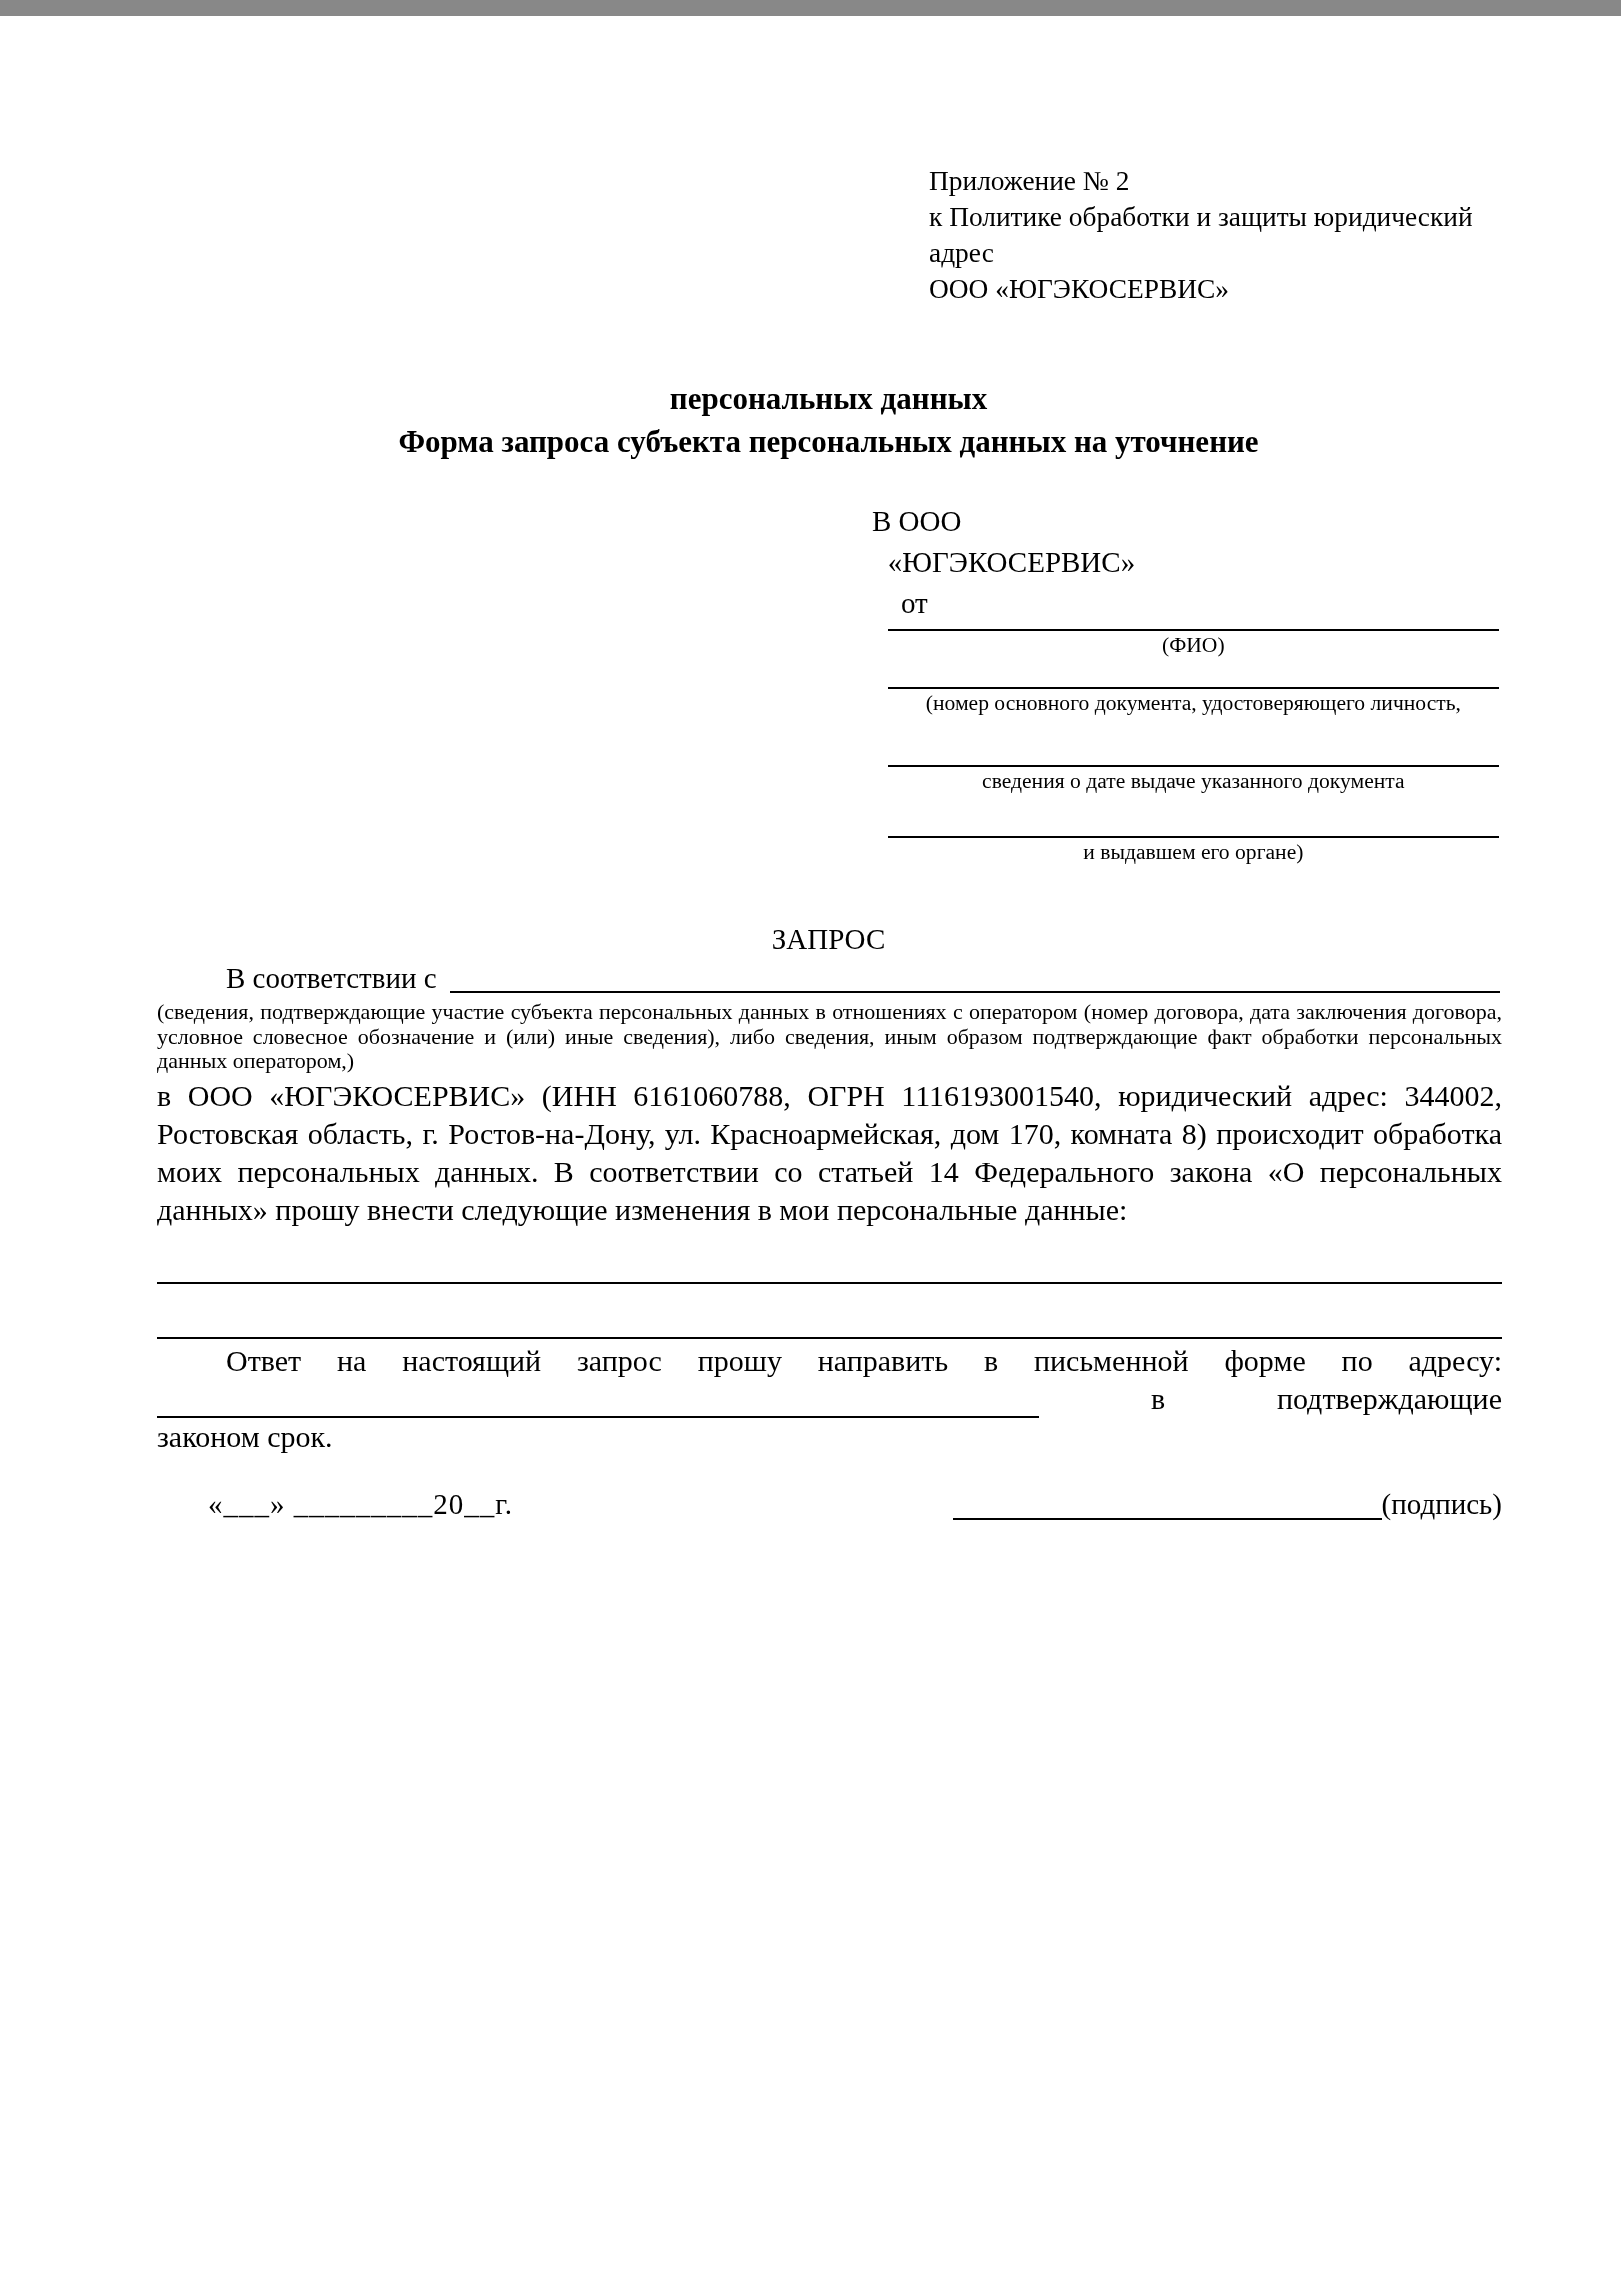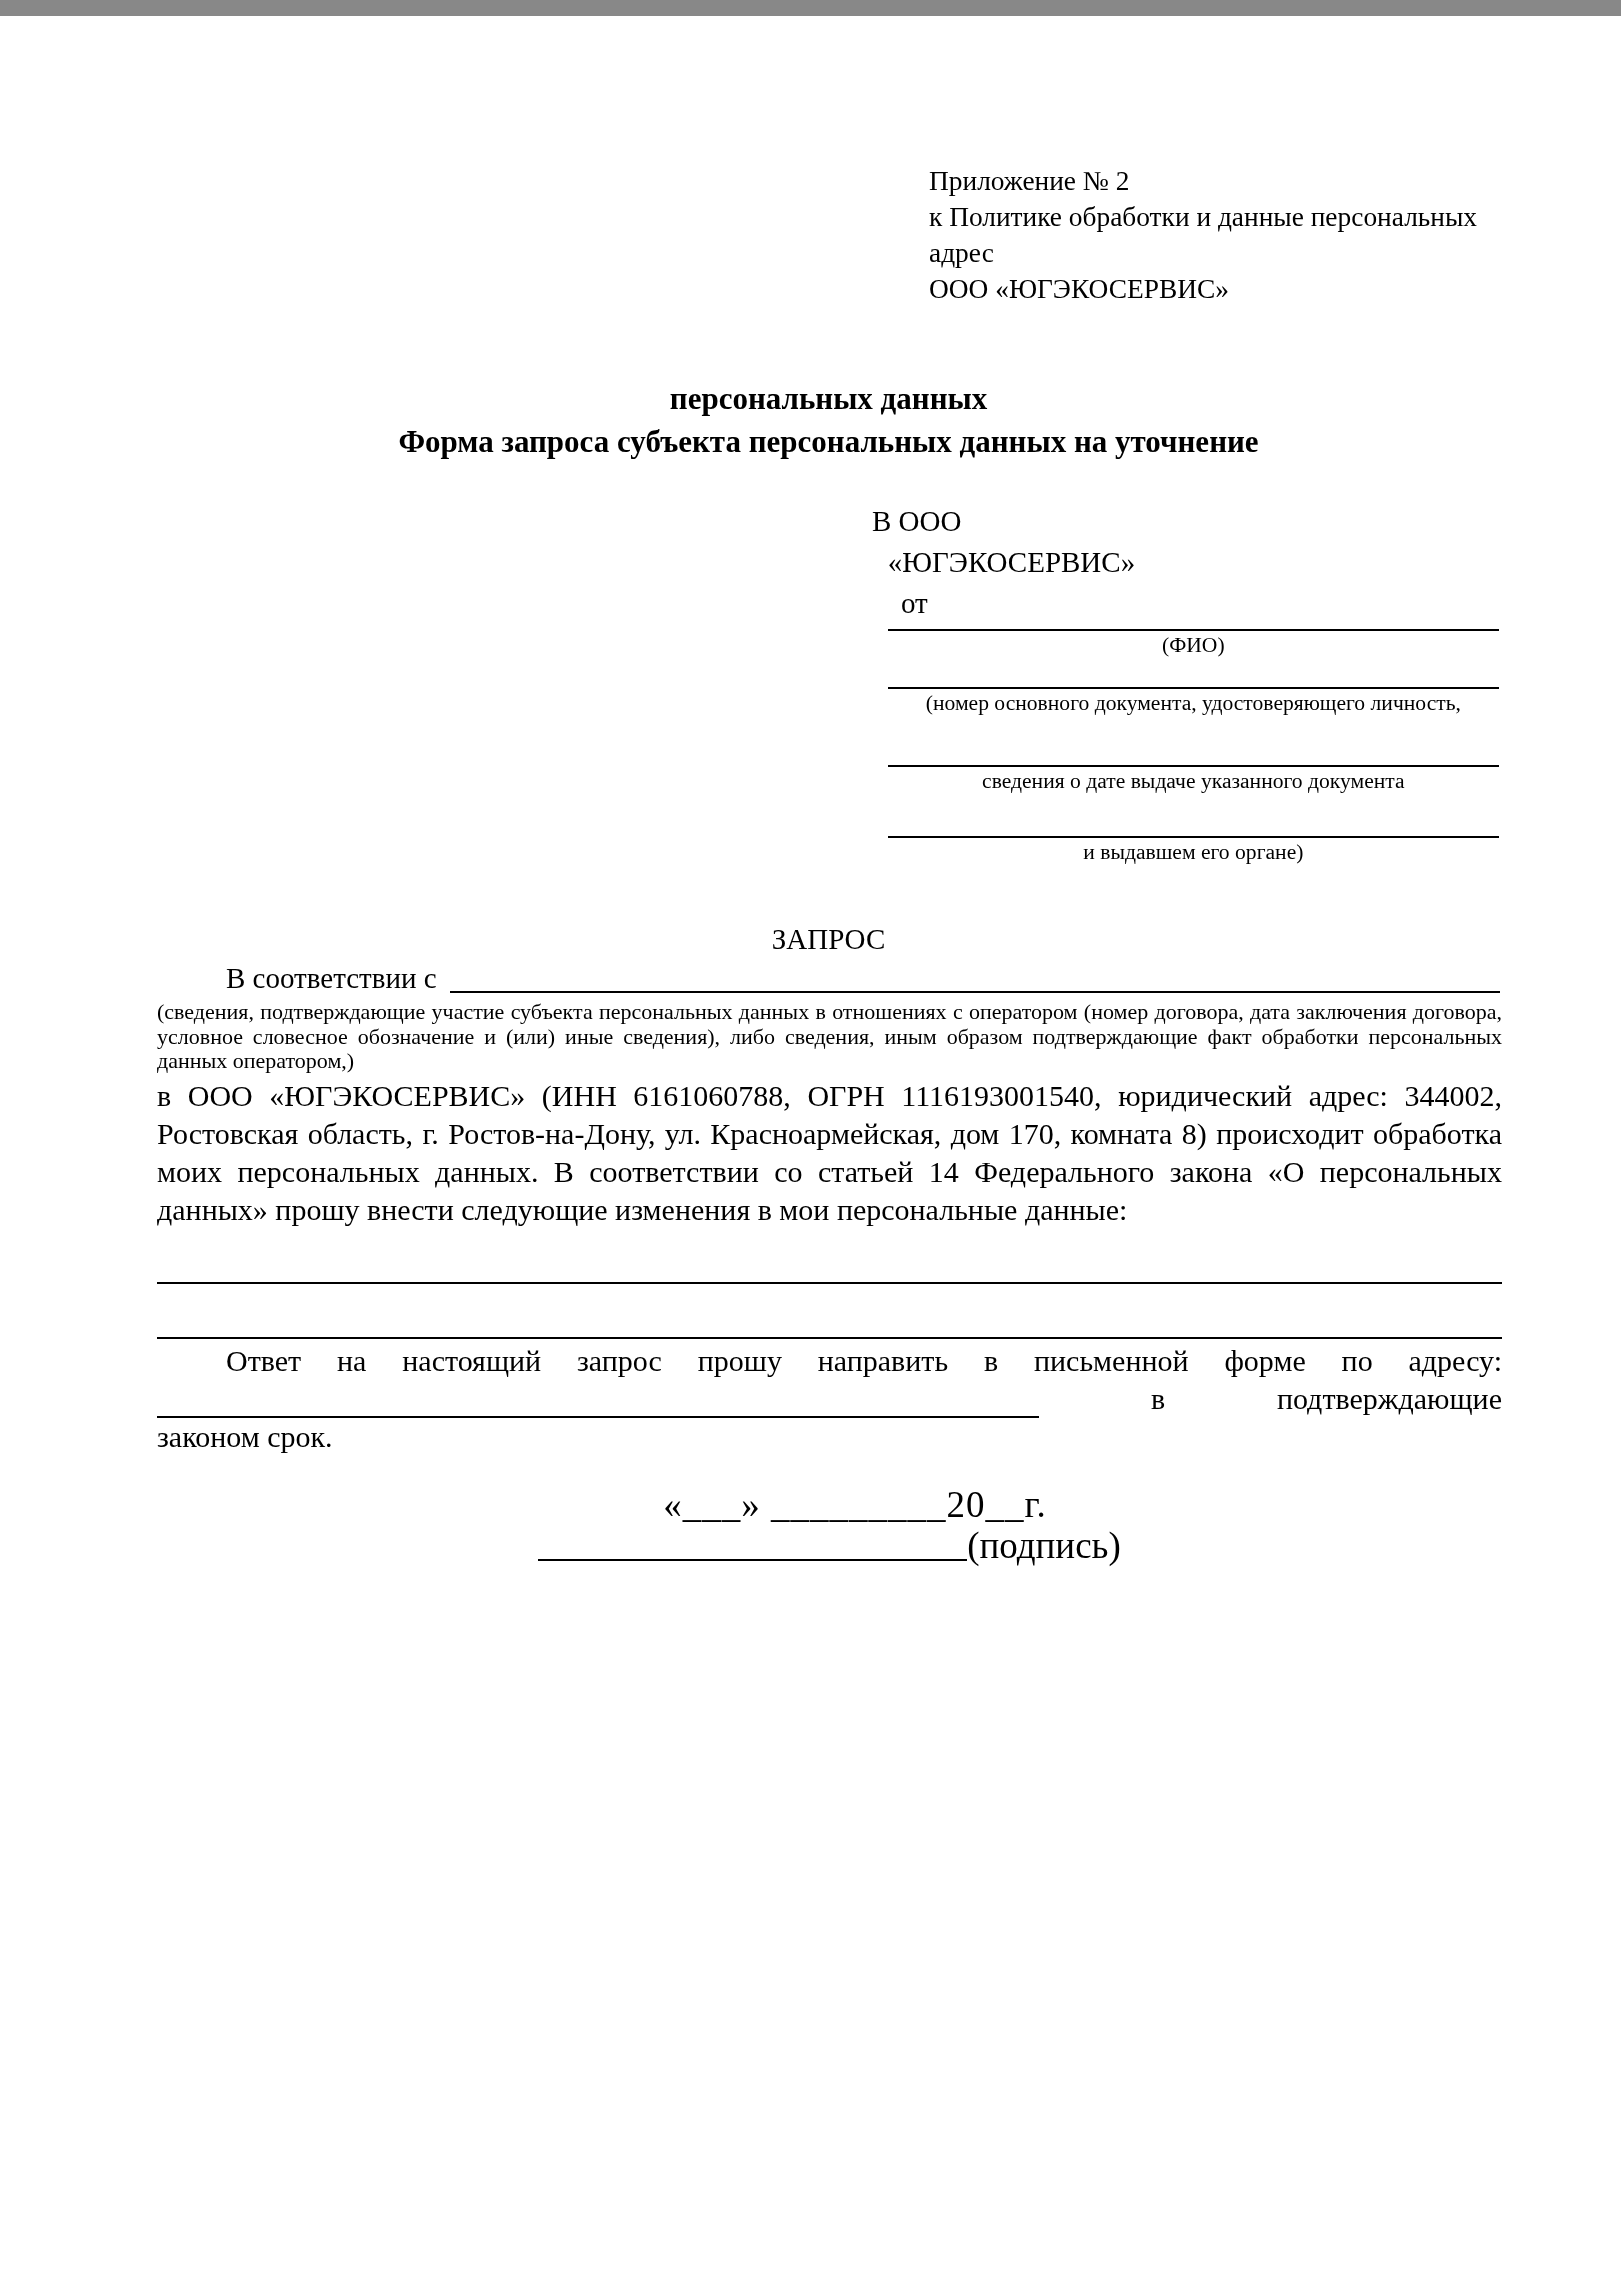--- a/index.html
+++ b/index.html
@@ -61,35 +61,35 @@
     position:absolute;left:157px;top:1326px;width:1345px;
     font-size:30px;line-height:38px;
   }
   .answer-l1{text-align:justify;text-align-last:justify;text-indent:69px;}
   .answer-l2{display:flex;justify-content:space-between;align-items:flex-end;}
   .answer-blank{width:882px;border-bottom:2.9px solid #000;height:29px;flex:0 0 auto;}
   .answer-w{flex:0 0 auto;}
   
   .footer-row{
     position:absolute;left:157px;top:1468px;width:1345px;
-    display:flex;justify-content:space-between;align-items:center;
-    font-size:37px;line-height:41px;flex-direction:column;
+    display:flex;justify-content:space-between;align-items:flex-start;
+    font-size:29px;line-height:41px;
   }
   .date-group{margin-left:51px;letter-spacing:1px;}
   .sig-group{display:flex;align-items:flex-end;}
   .sig-blank{width:429px;border-bottom:2px solid #000;height:33px;margin-bottom:4.9px;}
 </style>
 </head>
 <body>
 
 <div class="page">
 
   <div class="header-block">
     <div>Приложение № 2</div>
-    <div>к Политике обработки и данные персональных</div>
+    <div>к Политике обработки и защиты юридический</div>
     <div>адрес</div>
     <div>ООО «ЮГЭКОСЕРВИС»</div>
   </div>
 
   <div class="doc-title">
     <div>персональных данных</div>
     <div>Форма запроса субъекта персональных данных на уточнение</div>
   </div>
 
   <div class="addressee">

